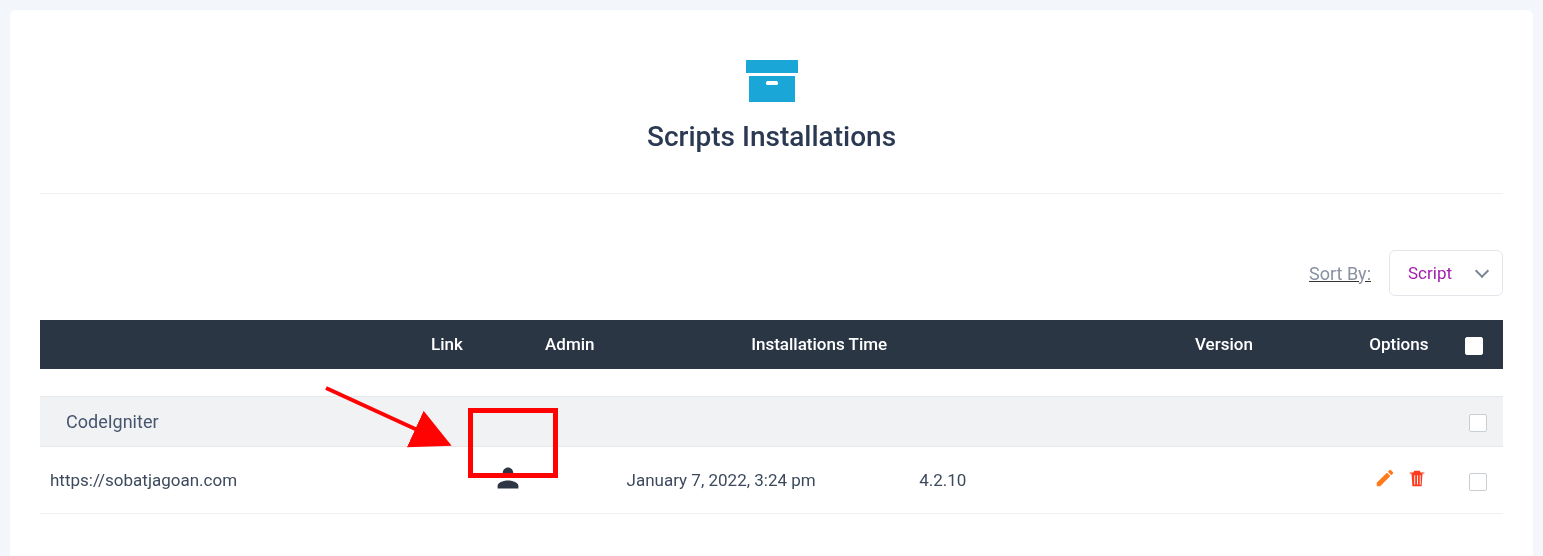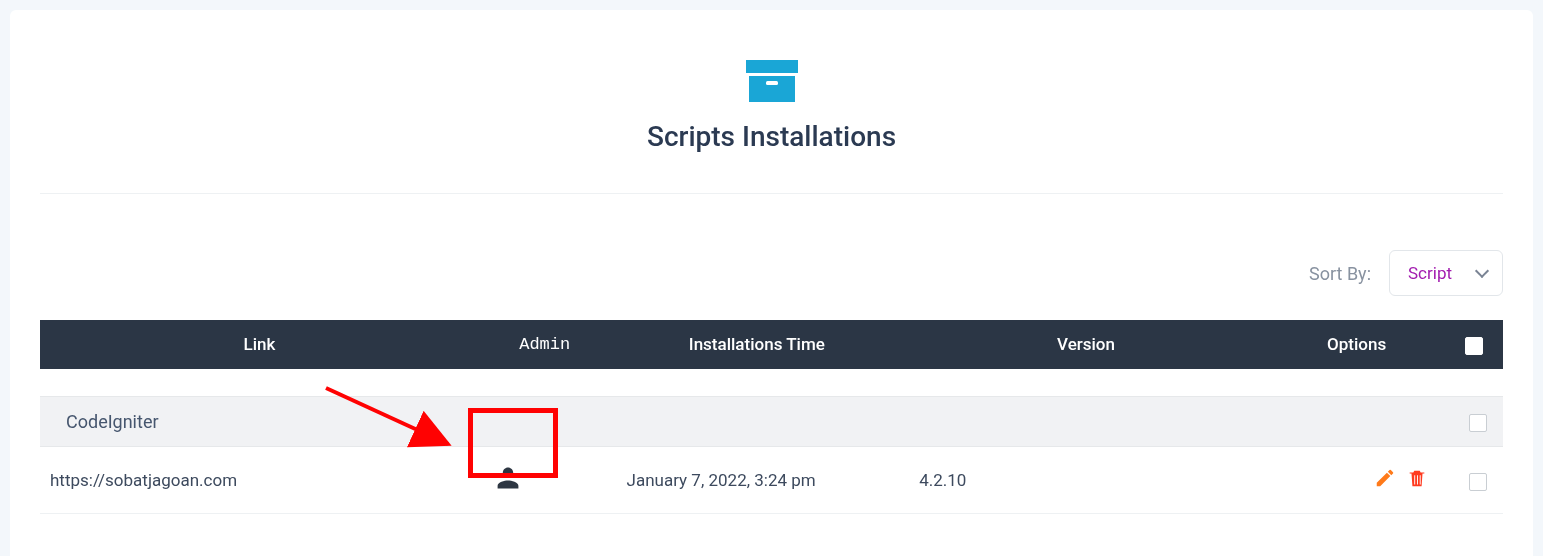--- a/index.html
+++ b/index.html
@@ -30,20 +30,21 @@
       font-size: 28px;
       font-weight: 500;
       color: #2b3a52;
     }
     .toolbar {
       display: flex;
       justify-content: flex-end;
       align-items: center;
       gap: 18px;
       padding: 56px 0 24px 0;
+      text-decoration: underline;
     }
     .sort-label {
       color: #8892a0;
       font-size: 18px;
     }
     .sort-select {
       appearance: none;
       border: 1px solid #e2e6ea;
       background: #fff;
       color: #a21caf;
@@ -67,25 +68,25 @@
     table.install-table {
       width: 100%;
       border-collapse: collapse;
       table-layout: fixed;
     }
     thead tr { background: #2b3645; }
     thead th {
       color: #fff;
       font-weight: 500;
       font-size: 17px;
-      text-align: center;
+      text-align: right;
       padding: 14px 16px;
     }
     th.col-link  { width: 30%; }
-    th.col-admin { width: 9%; font-family: Liberation Mono, monospace; }
+    th.col-admin { width: 9%; }
     th.col-time  { width: 20%; }
     th.col-ver   { width: 25%; }
     th.col-opts  { width: 12%; }
     th.col-chk   { width: 4%; text-align: center; }
     .chk {
       width: 18px; height: 18px;
       background: #fff;
       border: 1px solid #c9ced3;
       border-radius: 2px;
       display: inline-block;

